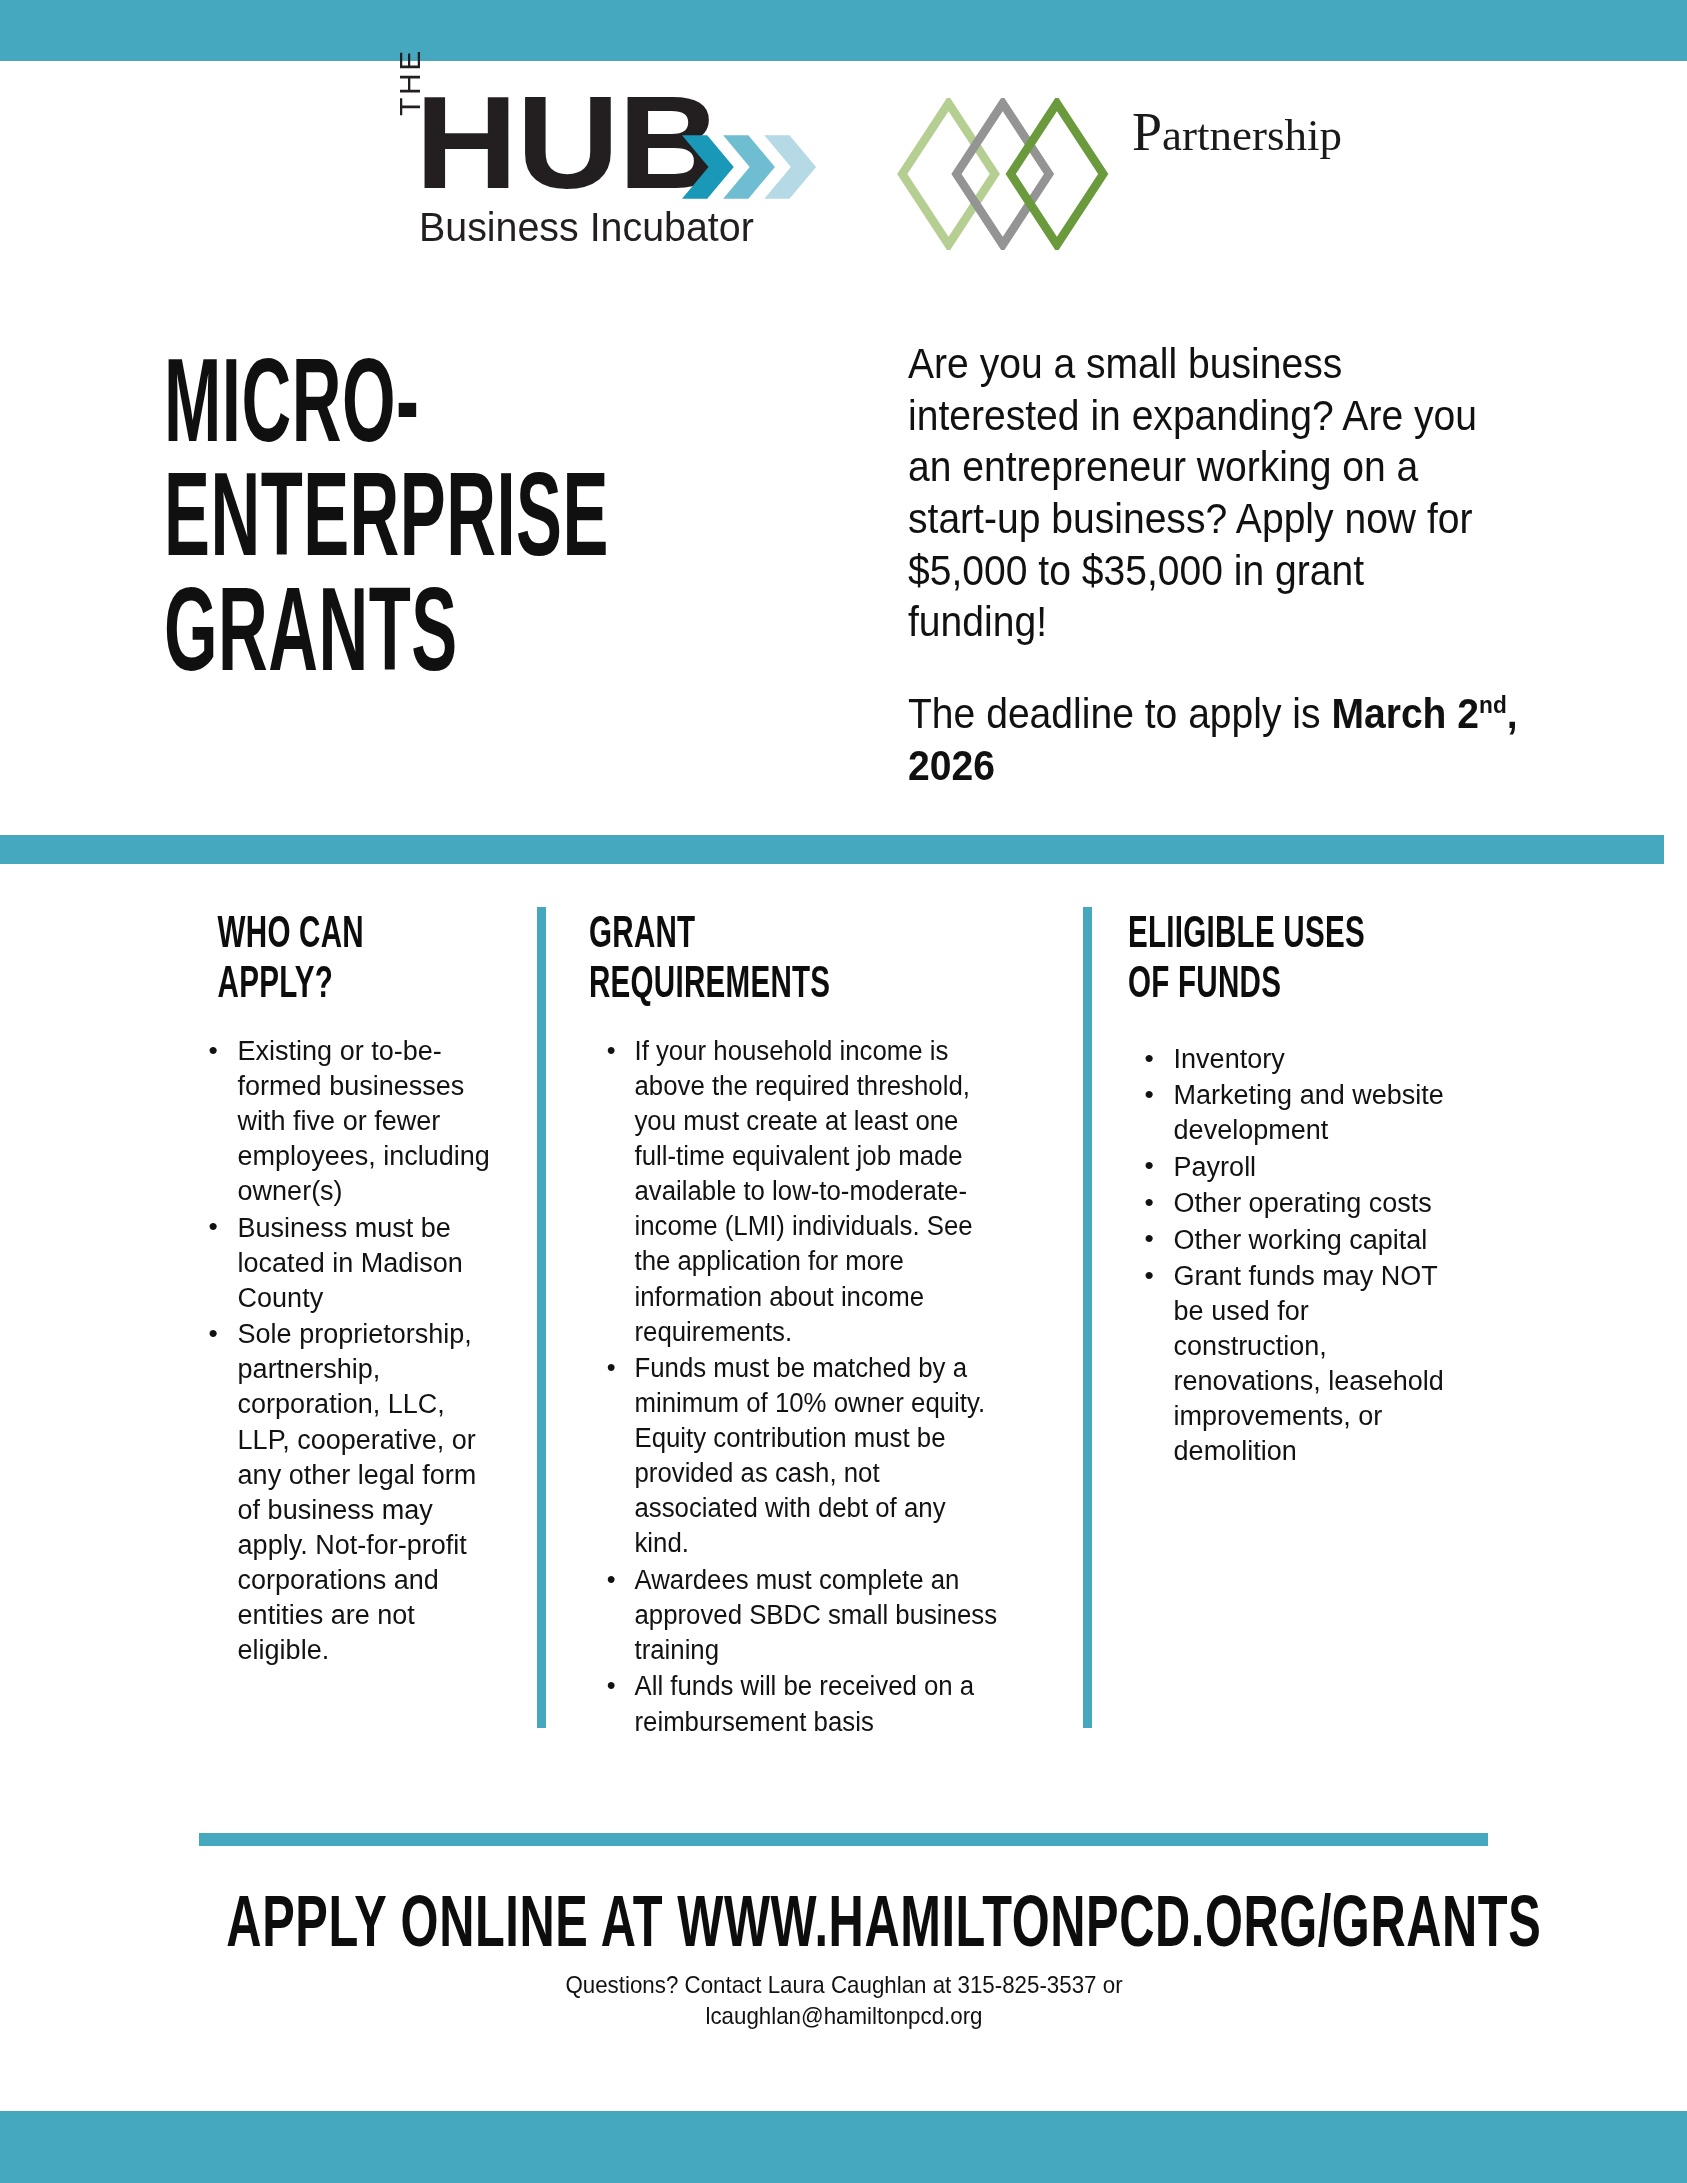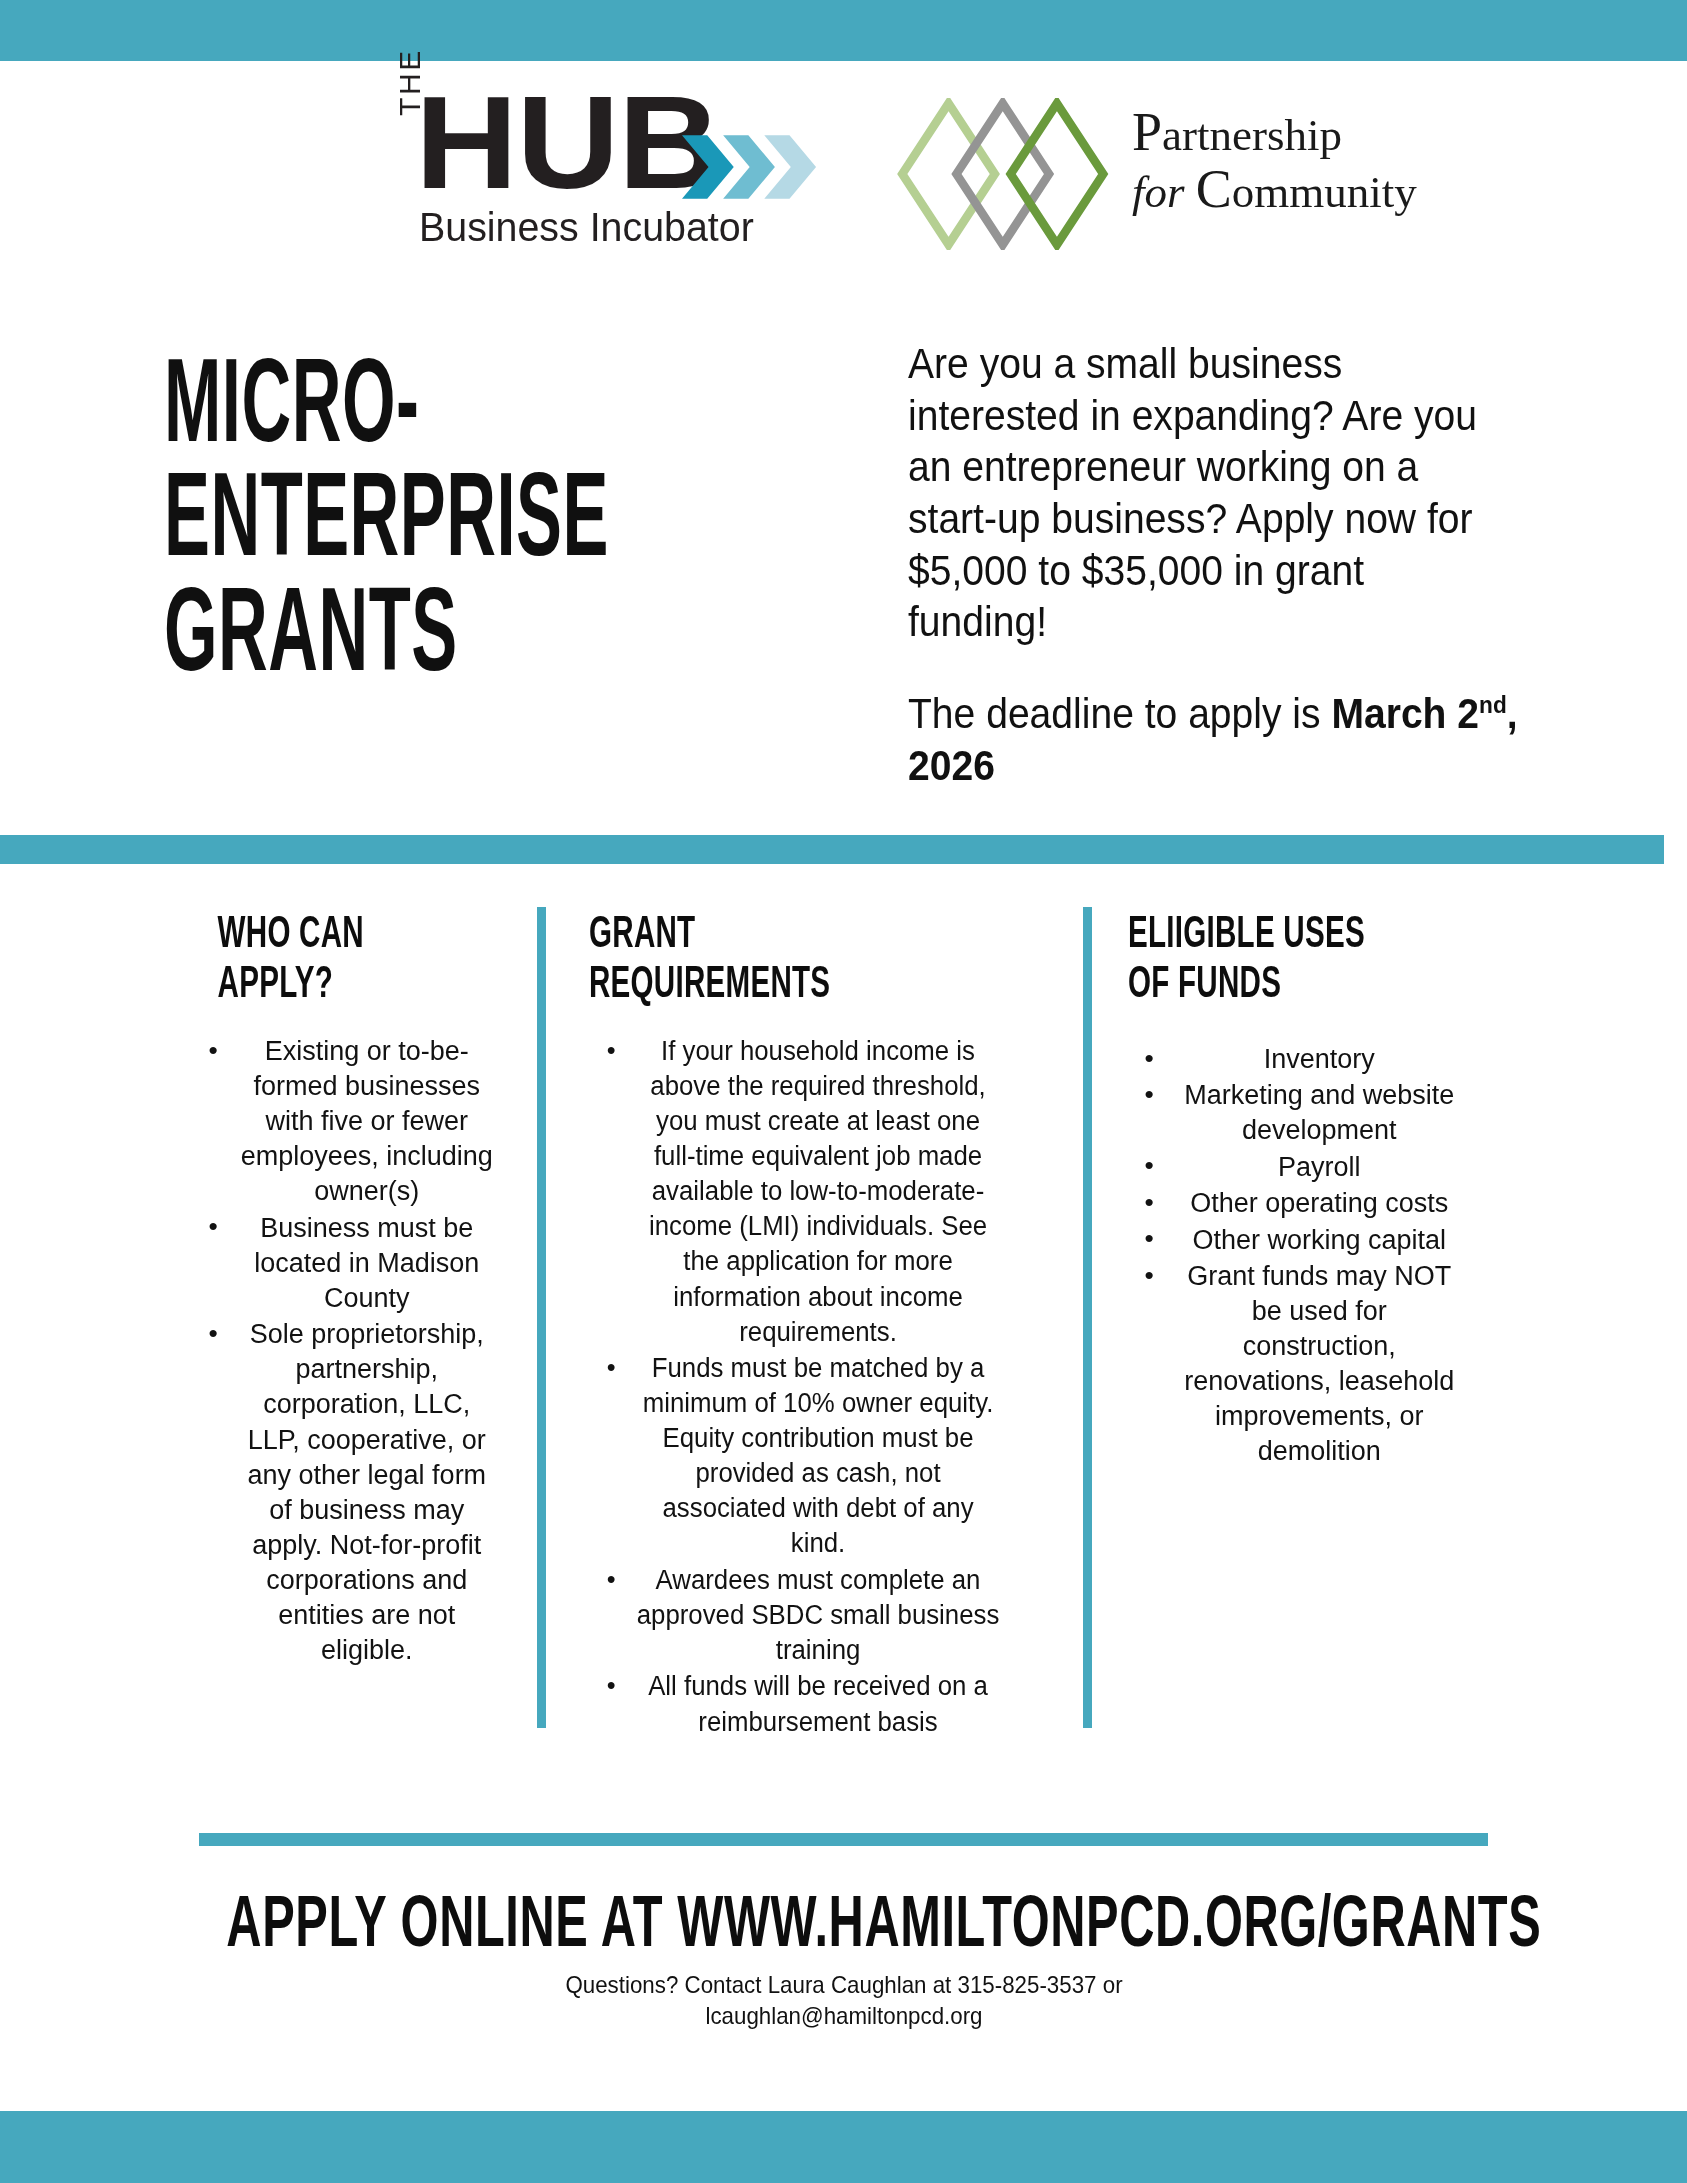--- a/index.html
+++ b/index.html
@@ -200,21 +200,20 @@
     margin-bottom: 6.6px;
   }
   .col1 .col-head { text-align: left; padding-left: 32px; }
   .col2 .col-head { text-align: left; }
   .col3 .col-head { text-align: left; }
 
   .col-list {
     margin: 7px;
     padding: 0 0 0 36px;
     list-style: none;
-    text-align: center;
   }
   .col-list li {
     position: relative;
     font-family: "Liberation Sans", sans-serif;
     font-size: 27px;
     line-height: 1.30;
     color: #121212;
     margin: 0 0 1.3px 0;
     padding-left: 2.6px;
   }
@@ -301,21 +300,20 @@
       <svg width="228" height="152" viewBox="0 0 345 230">
         <g fill="none" stroke-width="13">
           <polygon points="78,8 148,115 78,222 8,115" stroke="#b5cf92"></polygon>
           <polygon points="160,8 230,115 160,222 90,115" stroke="#949494"></polygon>
           <polygon points="242,8 312,115 242,222 172,115" stroke="#6a9a3c"></polygon>
         </g>
       </svg>
     </div>
     <div class="pcd-text">
       <div class="pcd-l1"><span class="pcd-cap">P</span><span>artnership</span></div>
-      <div class="pcd-l2"><span class="it">for </span><span class="pcd-cap">C</span><span>ommunity</span></div>
     </div>
   </div>
 </div>
 
 <div class="hero-title">MICRO-
 ENTERPRISE
 GRANTS</div>
 
 <div class="hero-para">Are you a small business interested in expanding? Are you an entrepreneur working on a start-up business? Apply now for $5,000 to $35,000 in grant funding!</div>
 

